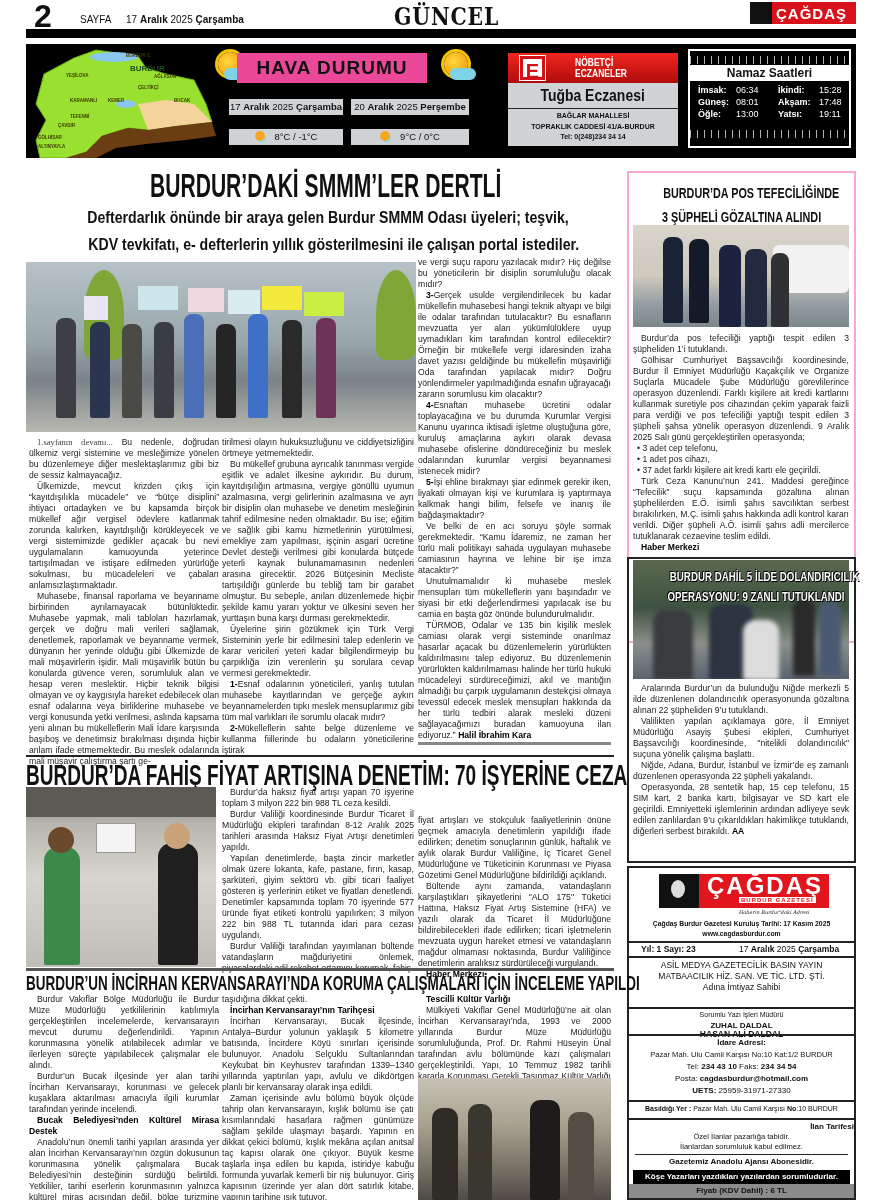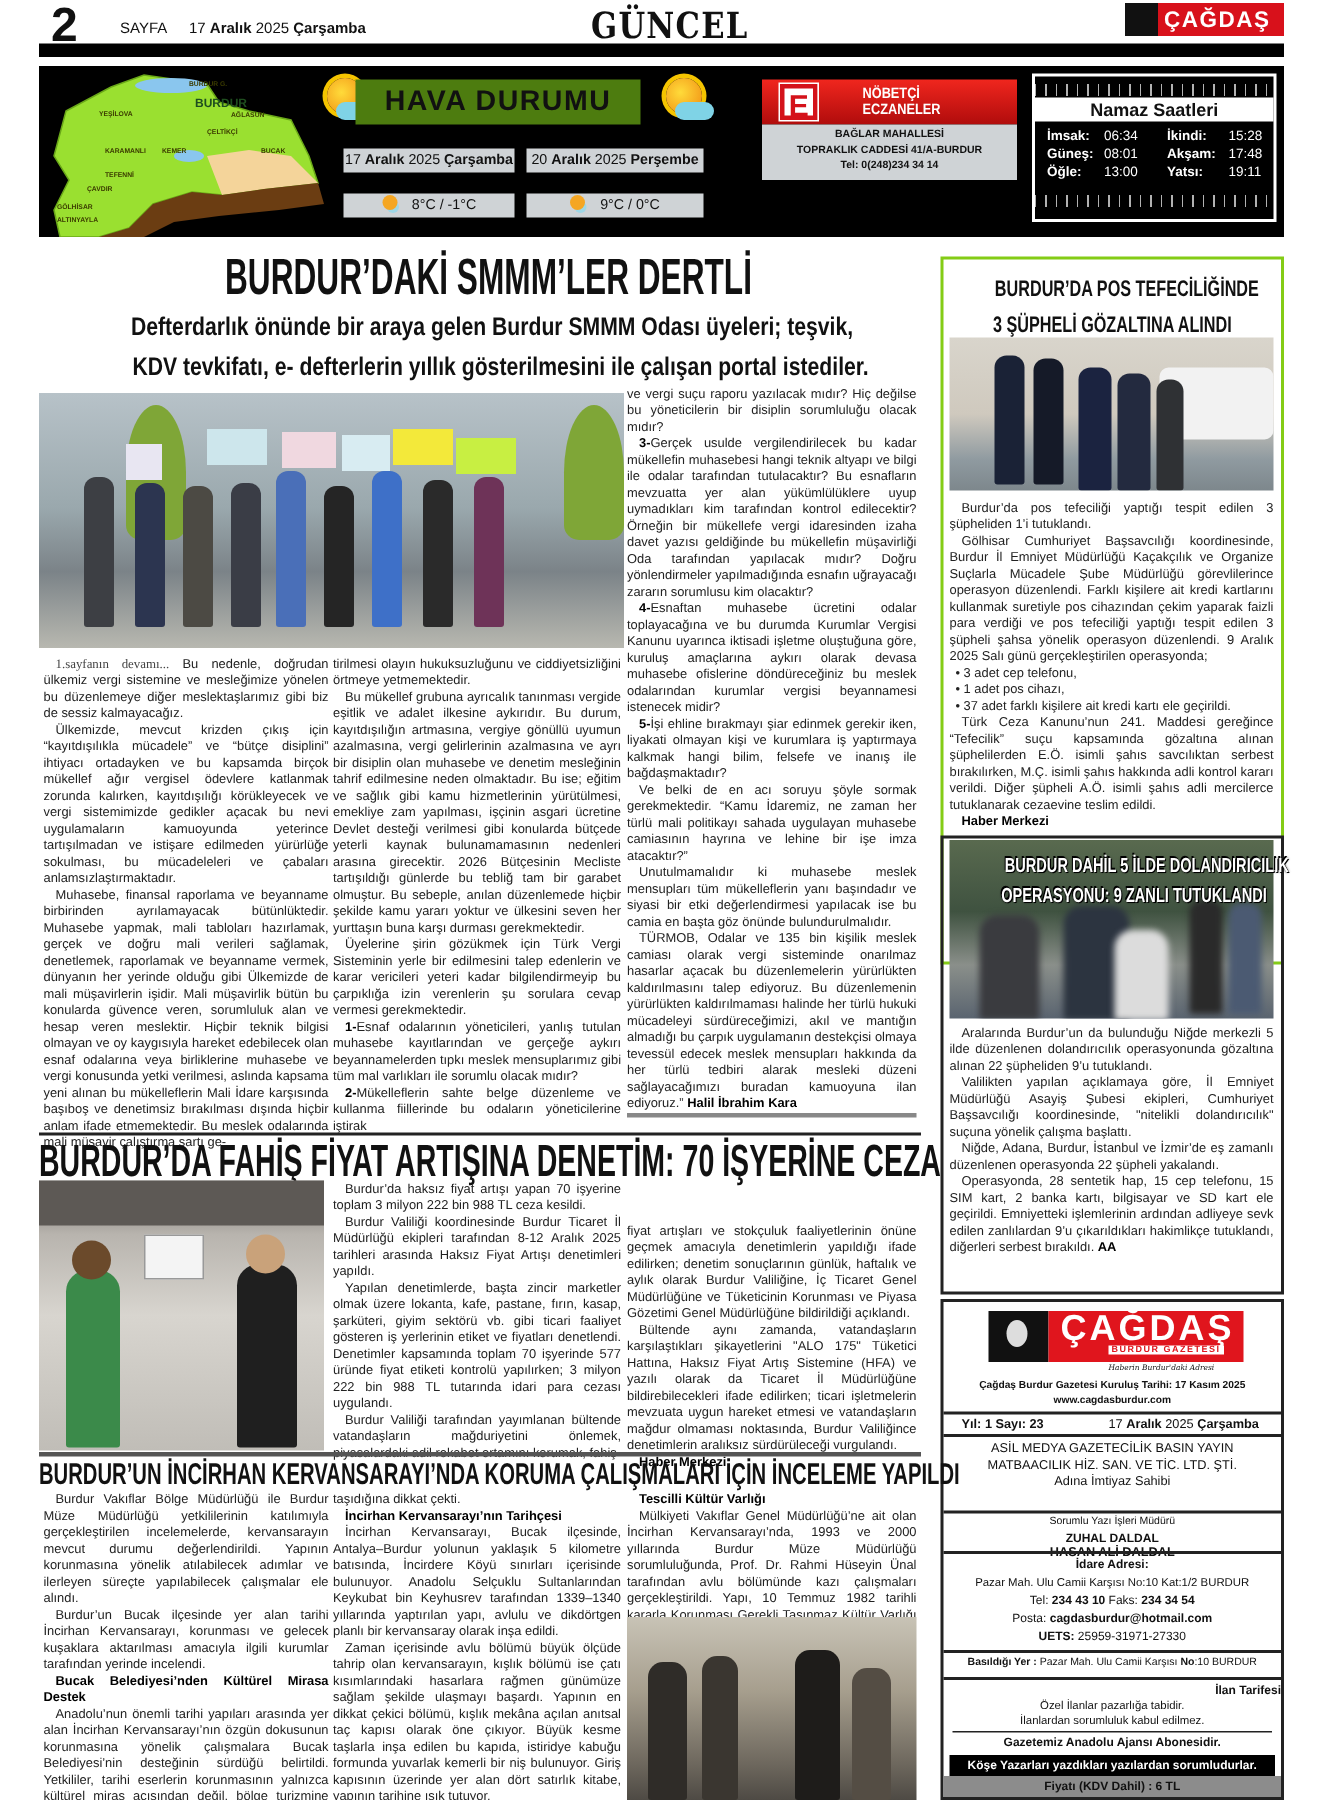--- a/index.html
+++ b/index.html
@@ -14,21 +14,21 @@
   #top-date b { font-weight: 700; }
   #section-title { position: absolute; left: 368px; top: 2px; font-family: "DejaVu Serif", serif; font-size: 24px; font-weight: 900; letter-spacing: 1px; transform: scaleX(0.85); transform-origin: left top; }
   #logo-small { position: absolute; left: 724px; top: 2px; width: 106px; height: 22px; background: #d8111b; color: #fff; display: flex; align-items: center; }
   #logo-small .face { width: 22px; height: 22px; background: #111; }
   #logo-small .txt { font-size: 15px; font-weight: 900; letter-spacing: 1px; padding-left: 4px; }
   #topline { position: absolute; left: 26px; top: 29px; width: 830px; height: 9px; background: #000; }
 
   
   #band { position: absolute; left: 26px; top: 44px; width: 830px; height: 114px; background: #000; }
   #map { position: absolute; left: 0; top: 0; width: 190px; height: 114px; }
-  #weather-title { position: absolute; left: 237px; top: 53px; width: 190px; height: 30px; background: #4d7c0f; text-align: center; font-size: 19px; font-weight: 900; line-height: 30px; letter-spacing: 1px; }
+  #weather-title { position: absolute; left: 237px; top: 53px; width: 190px; height: 30px; background: #ec4899; text-align: center; font-size: 19px; font-weight: 900; line-height: 30px; letter-spacing: 1px; }
   .sun { position: absolute; width: 34px; height: 34px; }
   .sun .s { position: absolute; left: 4px; top: 2px; width: 24px; height: 24px; border-radius: 50%; background: radial-gradient(circle at 40% 40%, #ffdb3a, #f08a10); box-shadow: 0 0 0 3px #f5c400; }
   .sun .c { position: absolute; left: 10px; top: 18px; width: 26px; height: 12px; border-radius: 8px; background: #7fd3e6; }
   .wbox { position: absolute; height: 16px; background: #cfd3d6; font-size: 9.5px; line-height: 16px; text-align: center; }
   .wbox b { font-weight: 700; }
   .mini-sun { display: inline-block; width: 10px; height: 10px; border-radius: 50%; background: #f5a623; vertical-align: -1px; margin-right: 10px; box-shadow: 2px 3px 0 -1px #9fd7e6; }
 
   #pharmacy { position: absolute; left: 508px; top: 53px; width: 170px; height: 93px; }
   #ph-head { height: 30px; background: linear-gradient(#f0261e, #b00c0c); display: flex; align-items: center; }
   #ph-e { width: 26px; height: 24px; margin-left: 12px; background: #fff; color: #d4121a; font-weight: 900; font-size: 20px; text-align: center; line-height: 24px; border: 3px solid #d4121a; outline: 1px solid #fff; }
@@ -60,21 +60,21 @@
   .body-text p.noindent { text-indent: 0; }
   .body-text b { font-weight: 700; color: #000; }
 
   #col1 { left: 29px; top: 437px; width: 190px; }
   #col2 { left: 222px; top: 437px; width: 192px; }
   #col3 { left: 418px; top: 257px; width: 193px; }
 
   .rule { position: absolute; background: #222; }
 
   
-  #side-box1 { position: absolute; left: 627px; top: 171px; width: 229px; height: 472px; border: 2px solid #84cc16; }
+  #side-box1 { position: absolute; left: 627px; top: 171px; width: 229px; height: 472px; border: 2px solid #f9a8d4; }
   #side1-title { position: absolute; left: 0; right: 0; top: 8px; text-align: center; font-size: 15px; font-weight: 900; line-height: 24px; }
   #side1-title span { display: inline-block; transform: scaleX(0.72); white-space: nowrap; }
   #photo-pos { left: 633px; top: 225px; width: 216px; height: 102px; background: linear-gradient(180deg, #d9d5cc 0%, #cfc9be 50%, #8f9aa0 80%, #7d878c 100%); }
   #side1-text { left: 633px; top: 333px; width: 216px; }
 
   #side-box2 { position: absolute; left: 627px; top: 557px; width: 229px; height: 306px; border: 2px solid #222; }
   #photo-fraud { left: 633px; top: 560px; width: 216px; height: 119px; background: linear-gradient(180deg, #596a4f 0%, #3f5240 40%, #8a8f8a 70%, #5a6470 100%); }
   #fraud-title { position: absolute; left: 633px; top: 567px; width: 224px; text-align: center; color: #fff; font-size: 13.5px; font-weight: 900; line-height: 20px; text-shadow: 0 0 2px #000, 1px 1px 0 #000, -1px -1px 0 #000; }
   #fraud-title span { display: inline-block; transform: scaleX(0.72); white-space: nowrap; }
   #side2-text { left: 633px; top: 683px; width: 216px; }
@@ -171,20 +171,21 @@
 </div>
 <div class="wbox" style="left:351px;top:129px;width:118px;">
   <span class="mini-sun"></span><span>9°C / 0°C</span>
 </div>
 
 <div id="pharmacy">
   <div id="ph-head">
     <span id="ph-e">E</span>
     <span id="ph-label">NÖBETÇİ ECZANELER</span>
   </div>
+  <div id="ph-name"><span>Tuğba Eczanesi</span></div>
   <div id="ph-addr">
     <div>BAĞLAR MAHALLESİ</div>
     <div>TOPRAKLIK CADDESİ 41/A-BURDUR</div>
     <div>Tel:  0(248)234 34 14</div>
   </div>
 </div>
 
 <div id="prayer">
   <div id="prayer-inner">
     <div class="skyline" style="top:5px;"></div>

